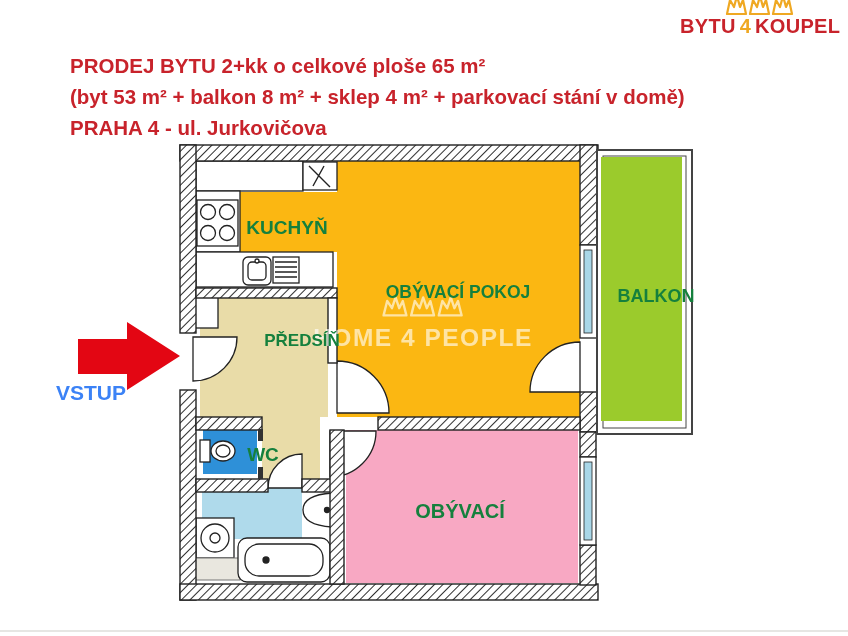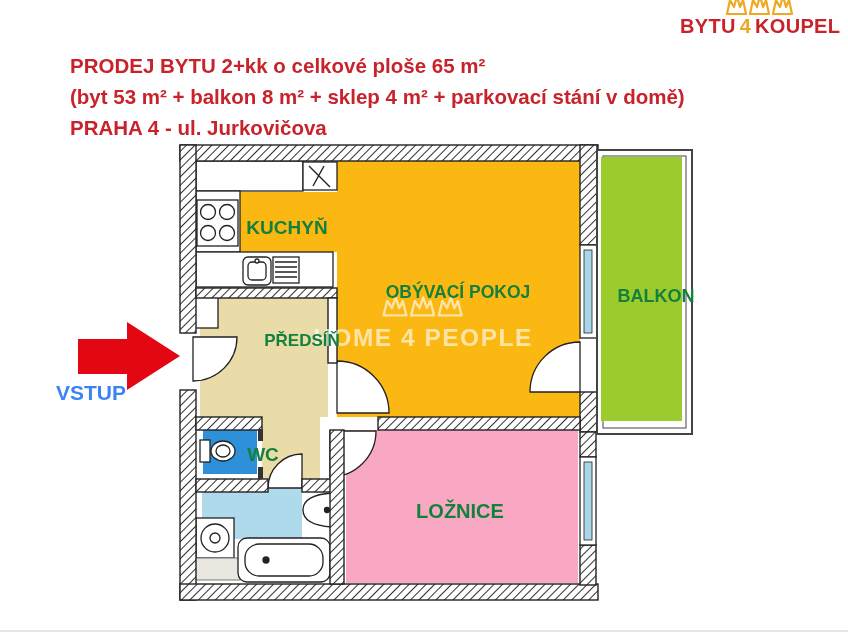--- a/index.html
+++ b/index.html
@@ -158,21 +158,21 @@
       </g>
     </svg>
     <div class="brand-text"><span>BYTU</span><span class="gold">4</span><span>KOUPEL</span></div>
   </div>
 
   <div class="room-label" style="left:287px;top:228px;font-size:19px;">KUCHYŇ</div>
   <div class="room-label" style="left:458px;top:292px;font-size:17.5px;">OBÝVACÍ POKOJ</div>
   <div class="room-label" style="left:656px;top:296px;font-size:18px;">BALKON</div>
   <div class="room-label" style="left:286px;top:341px;font-size:17px;margin-left:16px;">PŘEDSÍŇ</div>
   <div class="room-label" style="left:263px;top:455px;font-size:19px;">WC</div>
-  <div class="room-label" style="left:460px;top:511px;font-size:20px;">LOŽNICE</div>
+  <div class="room-label" style="left:460px;top:511px;font-size:20px;">OBÝVACÍ</div>
 
   <div class="vstup">VSTUP</div>
 
   <div class="watermark">
     <svg width="84" height="22" viewBox="0 0 70 16">
       <g fill="none" stroke="rgba(255,255,255,0.62)" stroke-width="2" stroke-linejoin="round">
         <path d="M2,15 L5,3 L9,9 L12,0 L15,9 L18,3 L21,15 Z"></path>
         <path transform="translate(23,0)" d="M2,15 L5,3 L9,9 L12,0 L15,9 L18,3 L21,15 Z"></path>
         <path transform="translate(46,0)" d="M2,15 L5,3 L9,9 L12,0 L15,9 L18,3 L21,15 Z"></path>
       </g>

